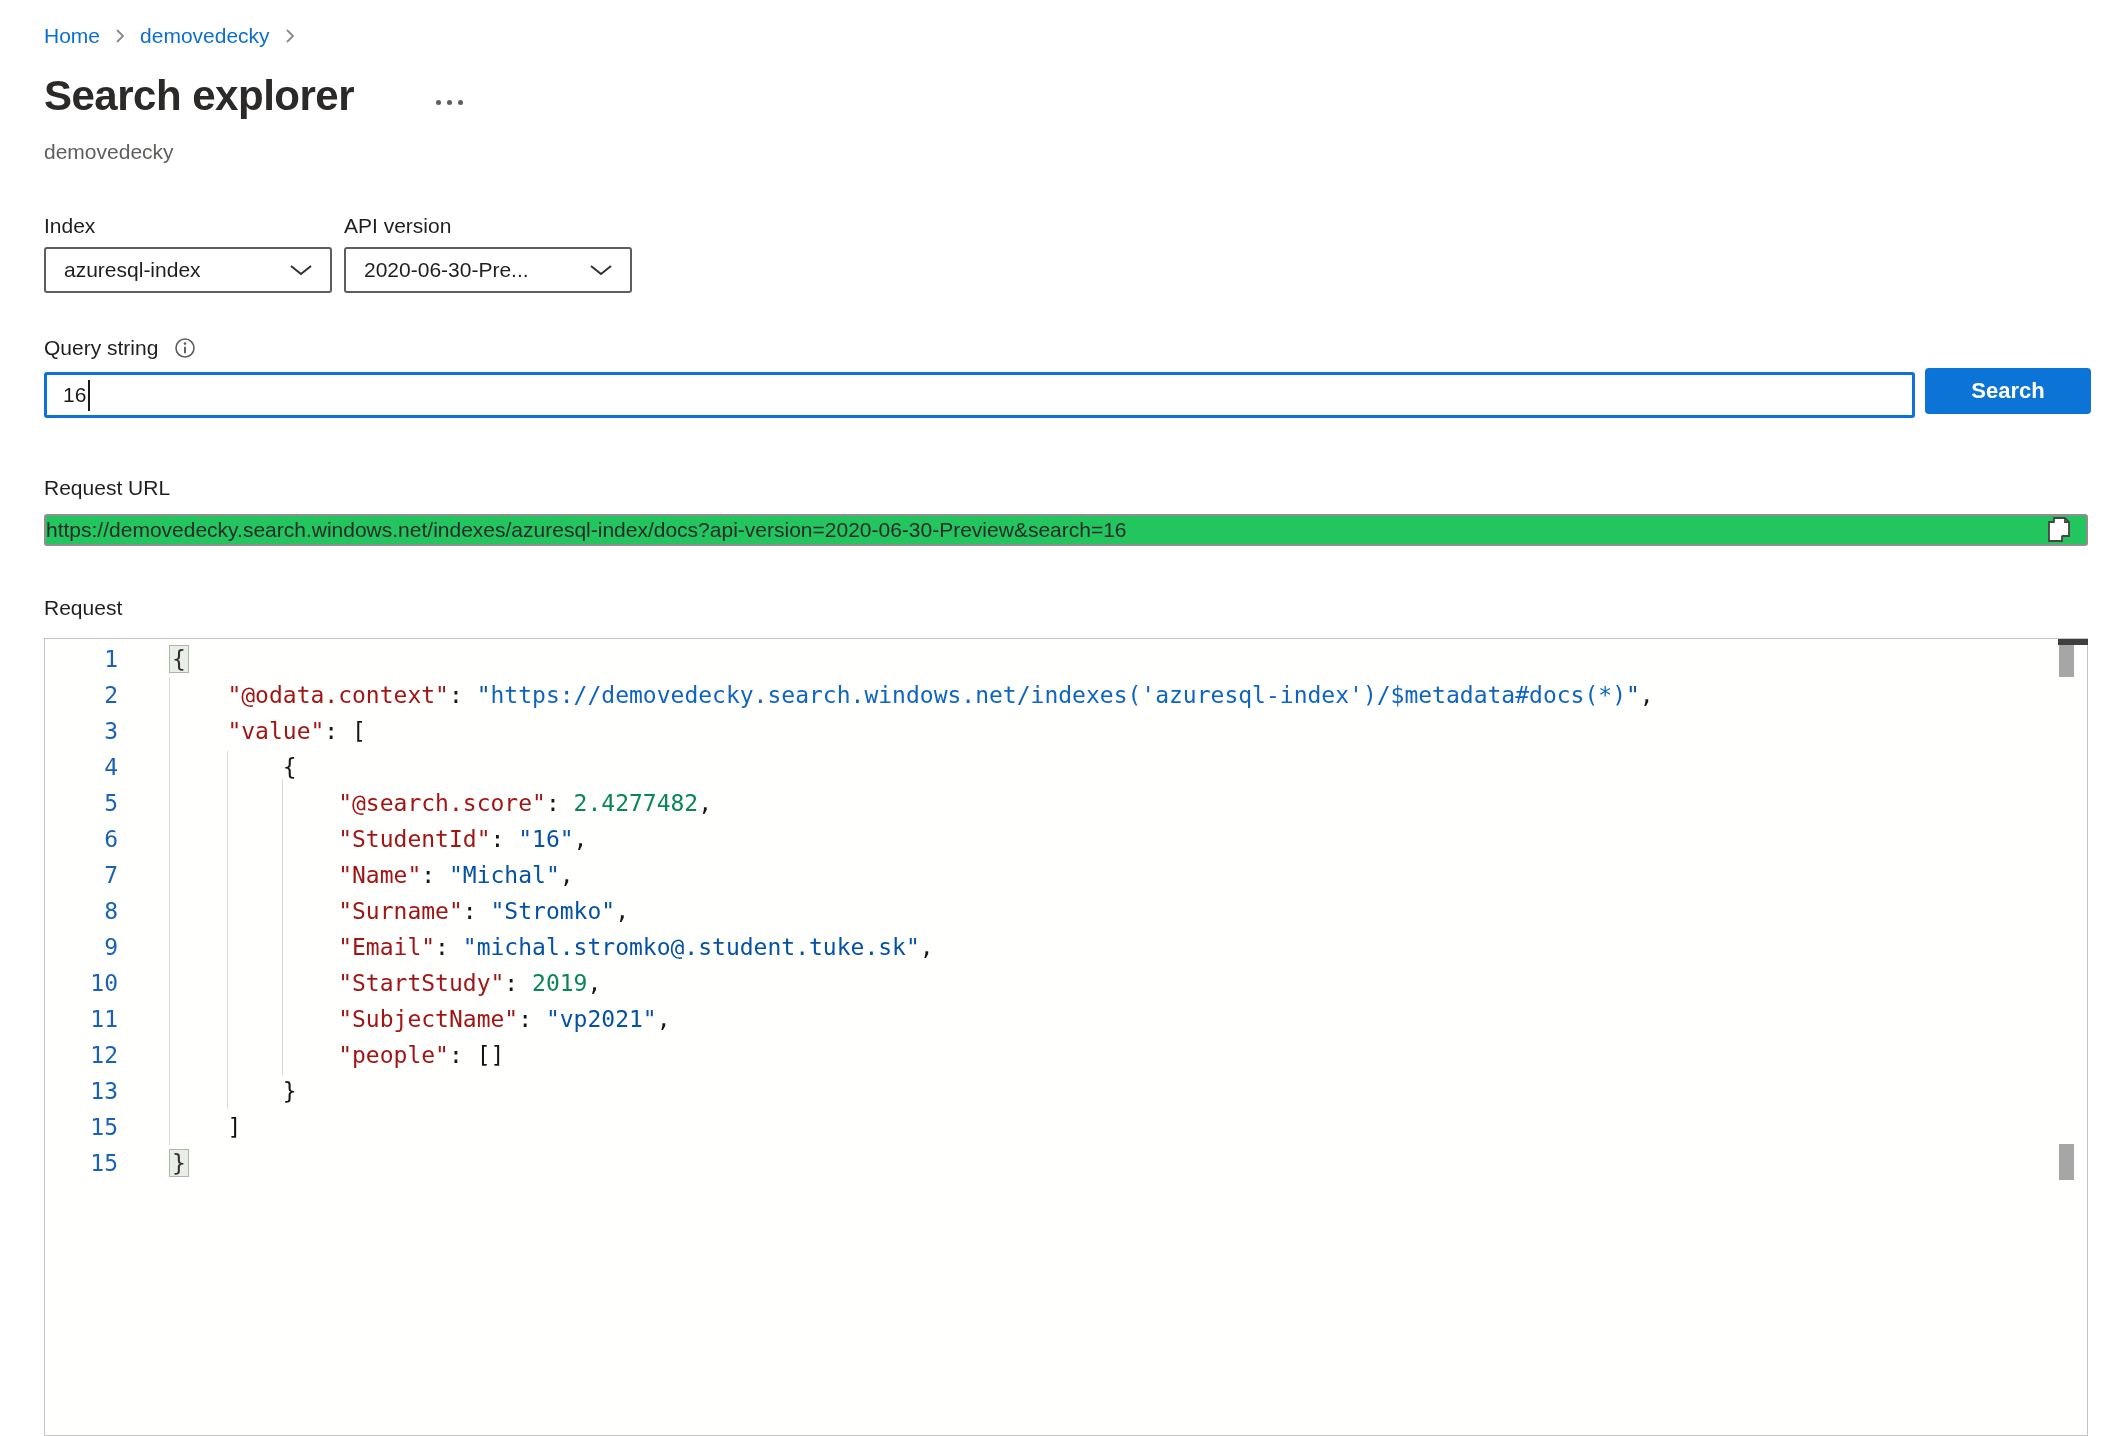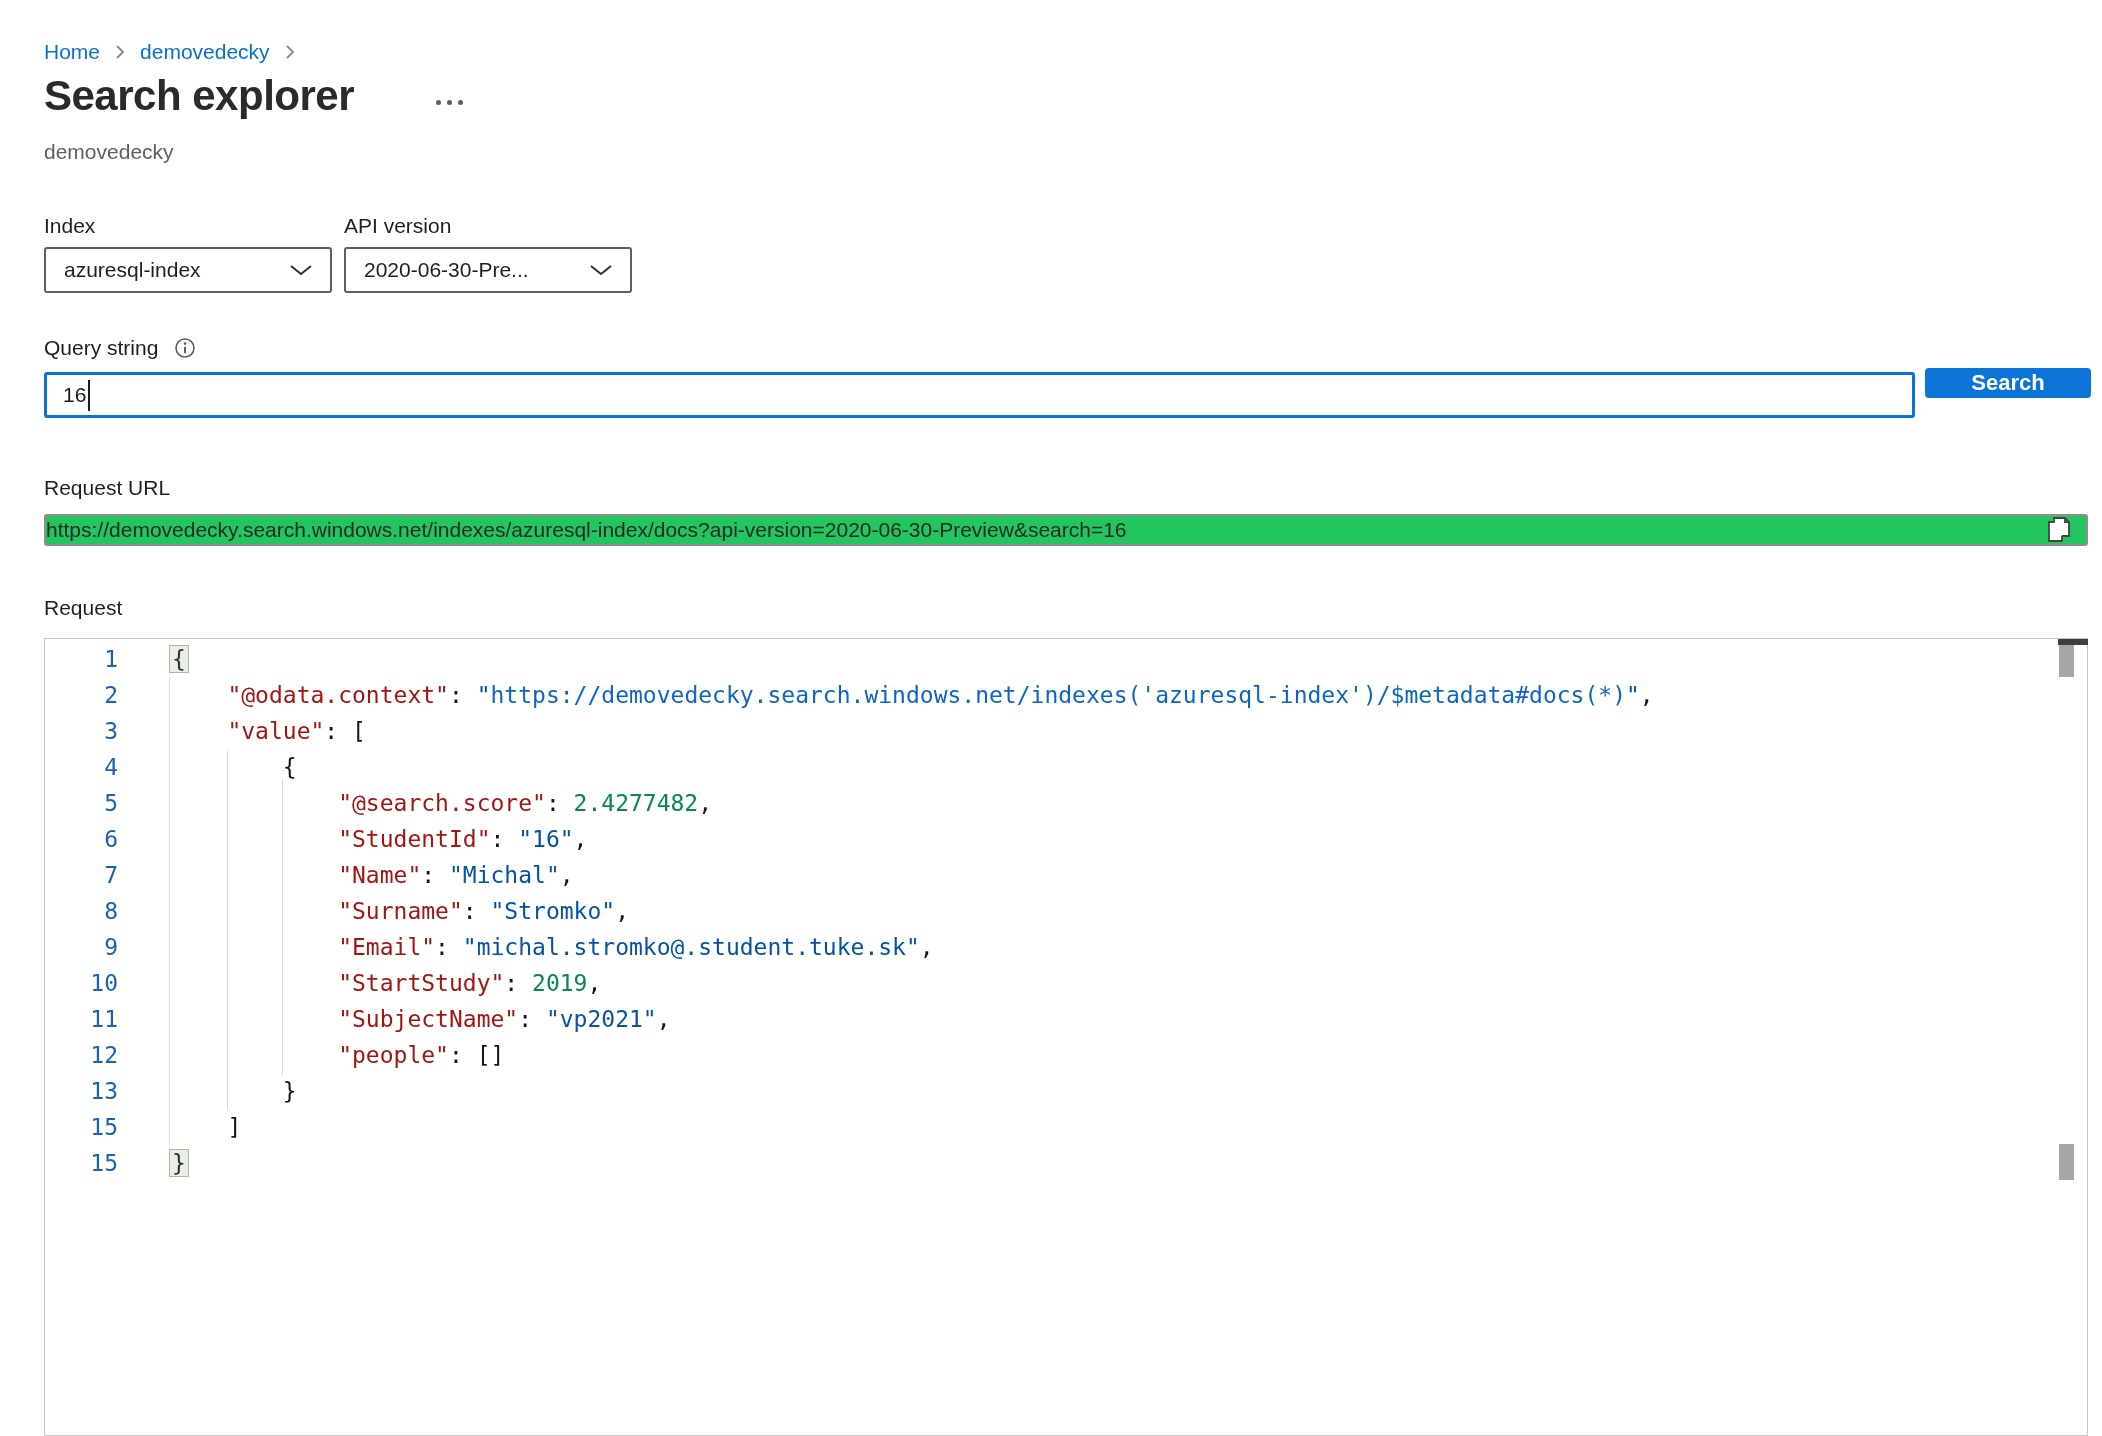--- a/index.html
+++ b/index.html
@@ -1,21 +1,21 @@
 <!DOCTYPE html>
 <html><head>
 <meta charset="utf-8">
 <style>
   * { margin:0; padding:0; box-sizing:border-box; }
   html,body { width:2102px; height:1436px; background:#ffffff; overflow:hidden;
               font-family:"Liberation Sans", sans-serif; color:#323130; }
   .abs { position:absolute; }
 
   
-  .breadcrumb { left:44px; top:24px; display:flex; align-items:center; gap:14px; font-size:21px;margin-top:16px; }
+  .breadcrumb { left:44px; top:24px; display:flex; align-items:center; gap:14px; font-size:21px; }
   .crumb { color:#0b6fd0; cursor:pointer; text-decoration:none; }
   .crumb-sep { display:flex; align-items:center; }
 
   
   .title { left:44px; top:72px; font-size:42px; font-weight:700; color:#2b2a29; letter-spacing:-0.5px; }
   .more-dots { left:432px; top:96px; display:flex; gap:6px; padding:4px; cursor:pointer; }
   .more-dots i { width:5px; height:5px; border-radius:50%; background:#605e5c; display:block; }
   .subtitle { left:44px; top:140px; font-size:21px; color:#605e5c; }
 
   
@@ -23,21 +23,21 @@
 
   .dropdown { height:46px; border:2px solid #605e5c; border-radius:3px; background:#fff;
               display:flex; align-items:center; justify-content:space-between;
               padding:0 16px 0 18px; font-size:21px; color:#201f1e; cursor:pointer; }
 
   .query-input { left:44px; top:372px; width:1871px; height:46px; border:3px solid #0c72d8;
                  border-radius:3px; font-size:21px; color:#1b1a19; padding:0 14px 0 16px;
                  font-family:"Liberation Sans", sans-serif; outline:none; }
   .caret { left:88px; top:380px; width:2px; height:31px; background:#1b1a19; }
 
-  .search-btn { left:1925px; top:368px; width:166px; height:30px; background:#0b74d6; color:#fff;
+  .search-btn { left:1925px; top:368px; width:166px; height:46px; background:#0b74d6; color:#fff;
                 border:none; border-radius:4px; font-size:22px; font-weight:700; cursor:pointer;
                 font-family:"Liberation Sans", sans-serif; }
 
   .url-box { left:44px; top:514px; width:2044px; height:32px; background:#22c55e;
              border:2px solid #8f8f8f; border-radius:3px; display:flex; align-items:center;
              padding:0 14px 0 0; font-size:21px; color:#2b2b2b; }
   .url-text { flex:1 1 auto; white-space:nowrap; overflow:hidden; }
   .copy-btn { flex:0 0 auto; margin-left:10px; cursor:pointer; display:flex; align-items:center; }
 
   

